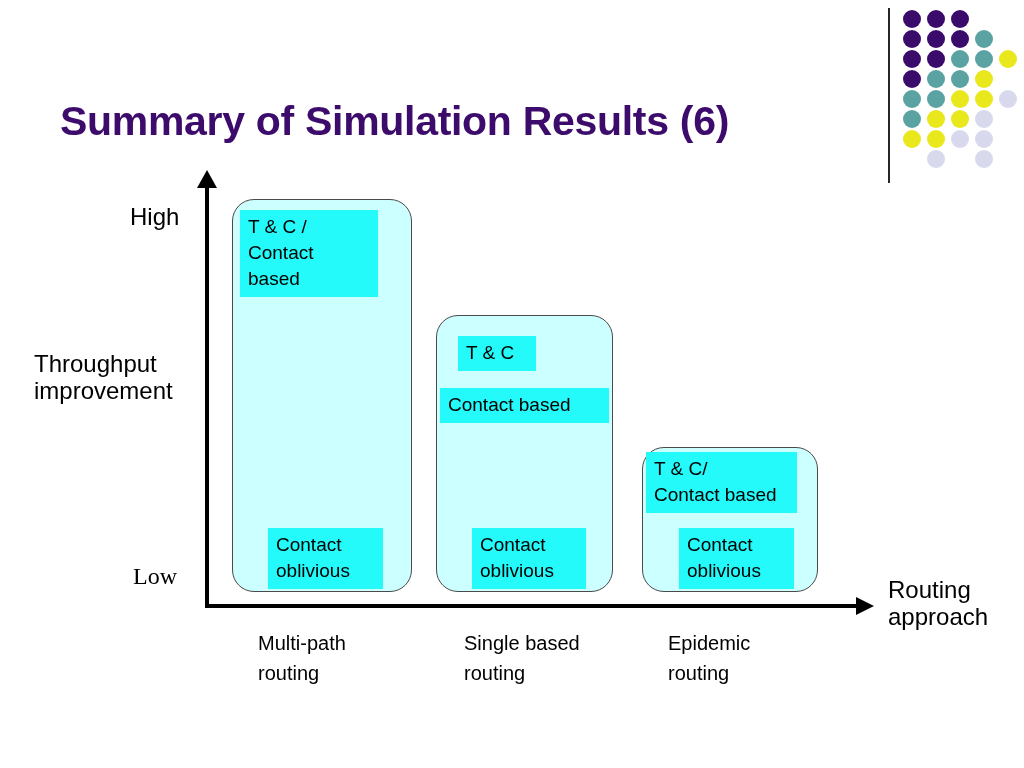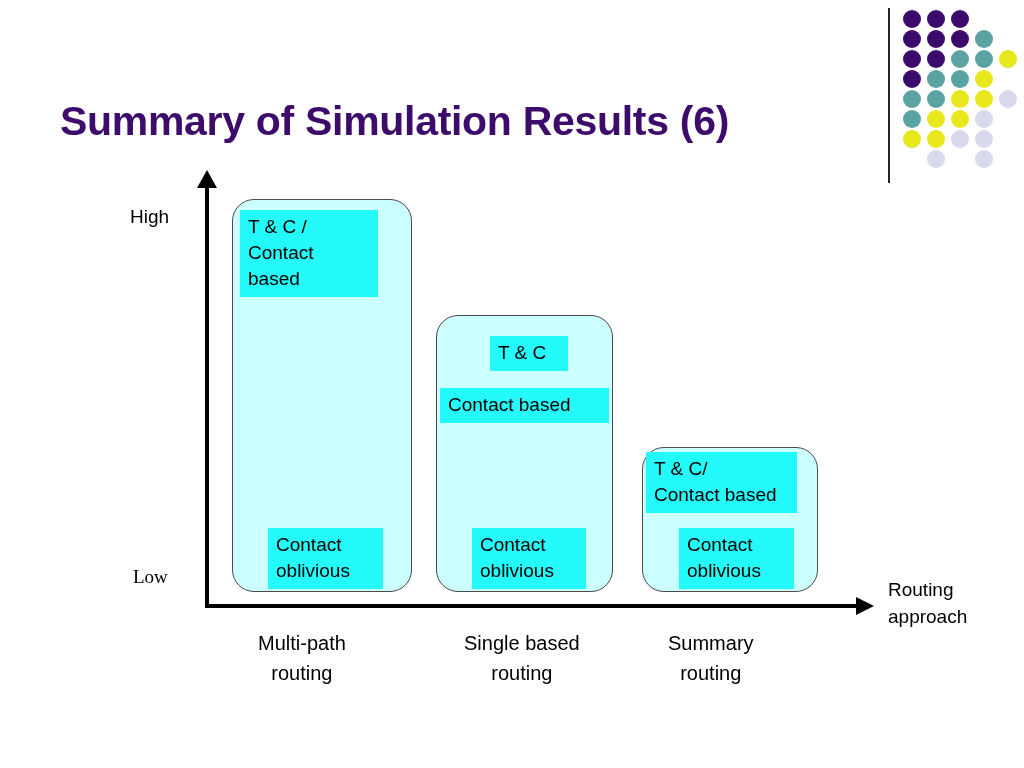--- a/index.html
+++ b/index.html
@@ -94,37 +94,36 @@
     width: 0;
     height: 0;
     border-top: 9px solid transparent;
     border-bottom: 9px solid transparent;
     border-left: 18px solid #000000;
   }
 
   
   .axis-text {
     position: absolute;
-    font-size: 19px;
+    font-size: 24px;
     line-height: 27px;
     color: #000000;
     white-space: pre-line;
   }
   #label-high      { left: 130px; top: 43px;  }
   #label-low       { left: 133px; top: 403px; font-family: Liberation Serif, serif; }
   #label-y-title   { left: 34px;  top: 190px; }
   #label-x-title   { left: 888px; top: 416px; }
 
   .tick-label {
     position: absolute;
     font-size: 20px;
     line-height: 30px;
     color: #000000;
     white-space: pre-line;
-    text-align: center;
   }
   #tick-0 { left: 258px; top: 468px; }
   #tick-1 { left: 464px; top: 468px; }
   #tick-2 { left: 668px; top: 468px; }
 
   
   .bar {
     position: absolute;
     background: #CCFFFF;
     border: 1.5px solid #4A4A4A;
@@ -146,21 +145,21 @@
     box-sizing: border-box;
     white-space: pre-line;
     z-index: 5;
   }
 
   
   #seg-0-0 { left: 240px; top: 50px;  width: 138px; }
   #seg-0-1 { left: 268px; top: 368px; width: 115px; }
 
   
-  #seg-1-0 { left: 458px; top: 176px; width: 78px; margin-left: 32px;  }
+  #seg-1-0 { left: 458px; top: 176px; width: 78px;  }
   #seg-1-1 { left: 440px; top: 228px; width: 169px; }
   #seg-1-2 { left: 472px; top: 368px; width: 114px; }
 
   
   #seg-2-0 { left: 646px; top: 292px; width: 151px; }
   #seg-2-1 { left: 679px; top: 368px; width: 115px; }
 </style>
 </head>
 <body>
 
@@ -205,20 +204,22 @@
 
   <div id="y-axis-line"></div>
   <div id="y-axis-arrow"></div>
   <div id="x-axis-line"></div>
   <div id="x-axis-arrow"></div>
 
   <div class="axis-text" id="label-high">High</div>
 
   <div class="axis-text" id="label-low">Low</div>
 
+  <div class="axis-text" id="label-y-title">Throughput
+improvement</div>
 
   <div class="axis-text" id="label-x-title">Routing
 approach</div>
 
   <div class="bar" id="bar-0"></div>
   <div class="bar" id="bar-1"></div>
   <div class="bar" id="bar-2"></div>
 
   <div class="seg" id="seg-0-0">T &amp; C /
 Contact based</div>
@@ -232,16 +233,16 @@
 
   <div class="seg" id="seg-2-0">T &amp; C/
 Contact based</div>
   <div class="seg" id="seg-2-1">Contact
 oblivious</div>
 
   <div class="tick-label" id="tick-0">Multi-path
 routing</div>
   <div class="tick-label" id="tick-1">Single based
 routing</div>
-  <div class="tick-label" id="tick-2">Summary
+  <div class="tick-label" id="tick-2">Epidemic
 routing</div>
 
 </div>
 
 </body></html>

